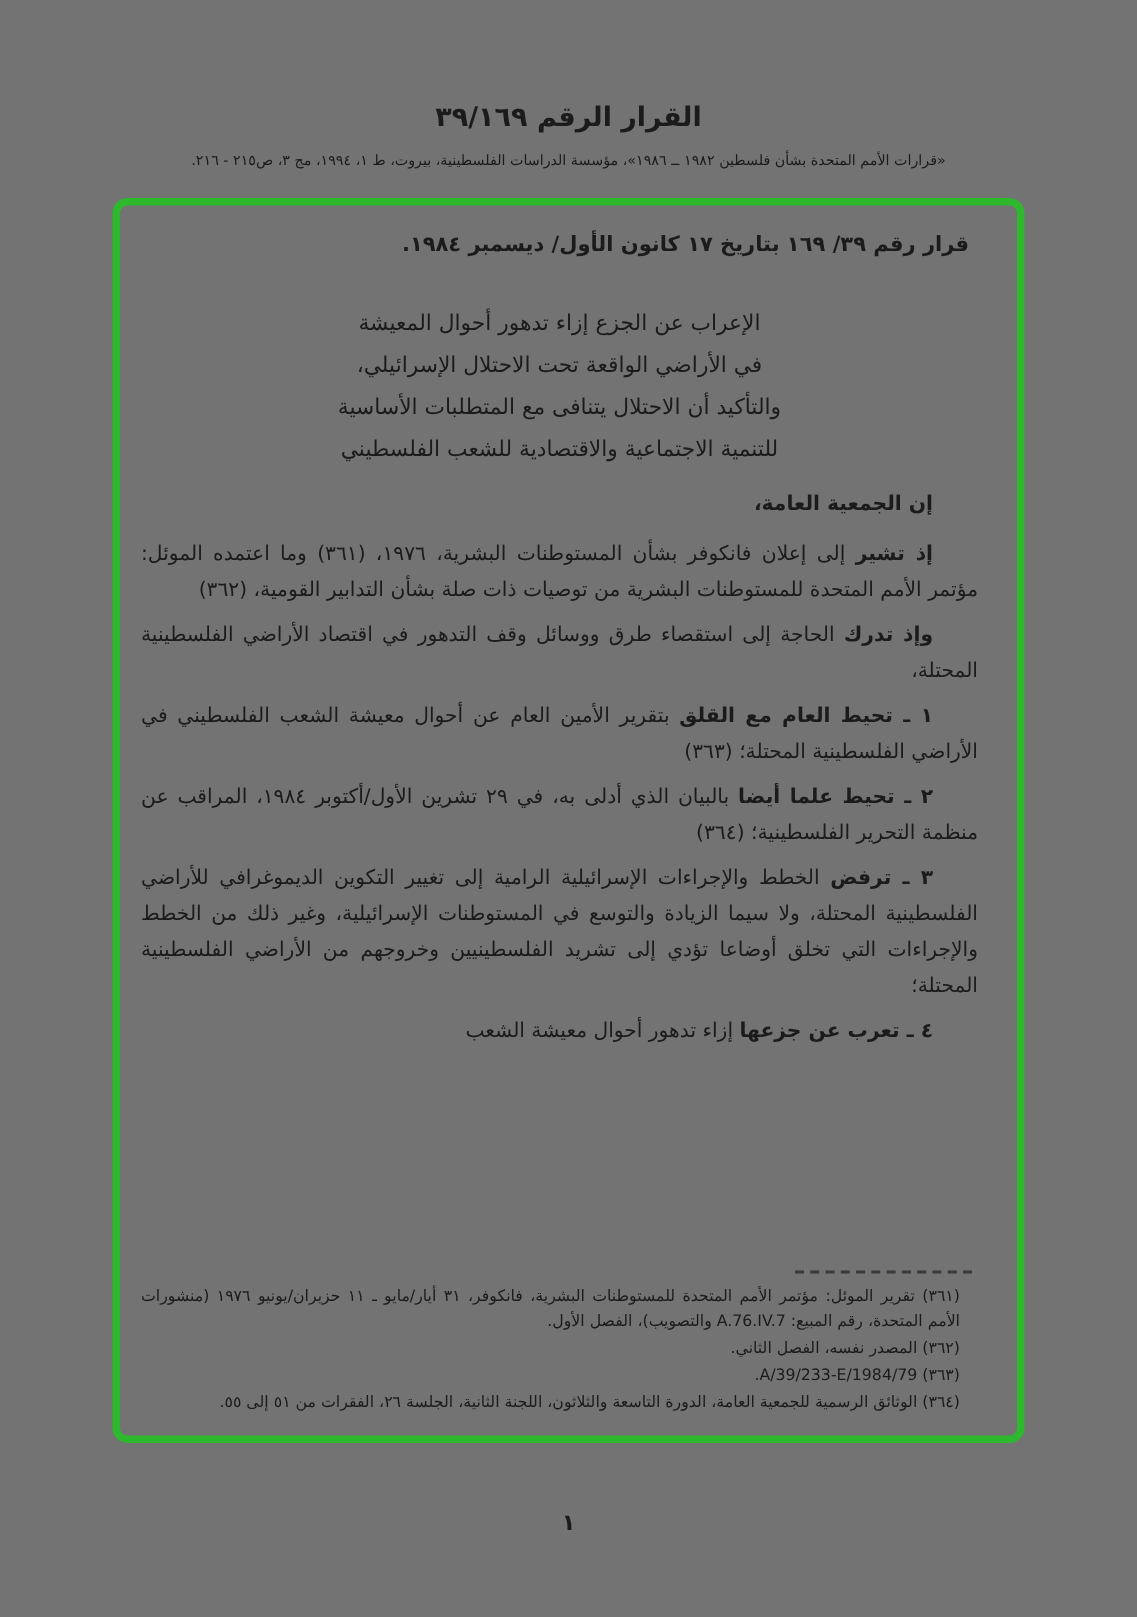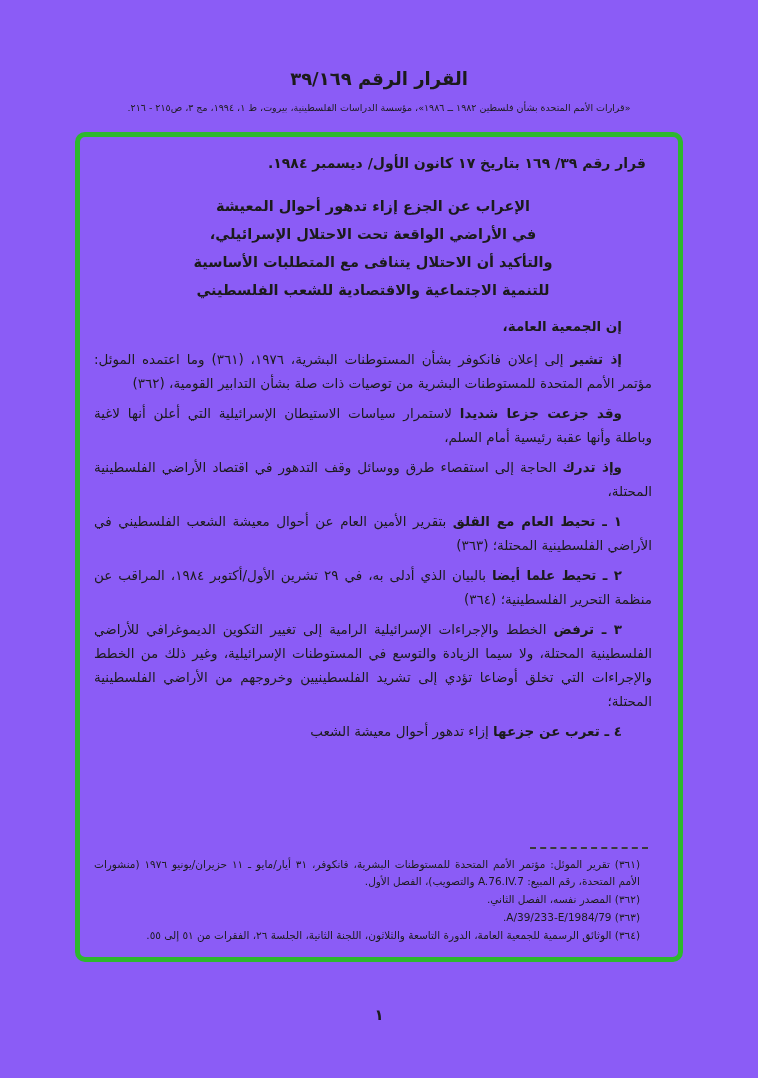--- a/index.html
+++ b/index.html
@@ -9,21 +9,21 @@
   * { box-sizing: border-box; }
   html, body { margin: 0; padding: 0; background: #ffffff; }
   body {
     font-family: "DejaVu Sans", sans-serif;
     color: var(--text-ink);
   }
   .page {
     width: 758px;
     min-height: 1078px;
     margin: 0 auto;
-    background: #8b5cf6;
+    background: #737373;
     direction: rtl;
     overflow: hidden;
   }
   
   .header { padding-top: 68px; text-align: center; }
   .header-title {
     margin: 0;
     font-size: 18px;
     font-weight: 700;
     letter-spacing: 0.3px;
@@ -48,24 +48,24 @@
   }
   .res-title {
     margin: 4px 6px 14px 0;
     font-size: 14px;
     font-weight: 700;
     text-align: right;
     letter-spacing: 0.2px;
   }
   .subtitle {
     text-align: center;
-    font-weight: 700;
+    font-weight: 400;
     font-size: 14.5px;
     line-height: 28px;
-    margin: 7px 0 10px 0;
+    margin: 17px 0 10px 0;
   }
   .para {
     margin: 3px 0;
     font-size: 13.5px;
     line-height: 24px;
     text-align: justify;
     text-indent: 30px;
   }
   .opening { font-weight: 700; margin-top: 0; margin-bottom: 6px; }
   .lead { font-weight: 700; }
@@ -111,21 +111,20 @@
       <div class="subtitle-line">في الأراضي الواقعة تحت الاحتلال الإسرائيلي،</div>
       <div class="subtitle-line">والتأكيد أن الاحتلال يتنافى مع المتطلبات الأساسية</div>
       <div class="subtitle-line">للتنمية الاجتماعية والاقتصادية للشعب الفلسطيني</div>
     </div>
 
     <p class="para opening">إن الجمعية العامة،</p>
 
     <p class="para"><span class="lead">إذ تشير</span><span> إلى إعلان فانكوفر بشأن المستوطنات البشرية، ١٩٧٦، (٣٦١) وما اعتمده الموئل: مؤتمر الأمم المتحدة للمستوطنات البشرية من توصيات ذات صلة بشأن التدابير القومية، (٣٦٢)</span></p>
 
 
-    <p class="para"><span class="lead">وقد جزعت جزعا شديدا</span><span> لاستمرار سياسات الاستيطان الإسرائيلية التي أعلن أنها لاغية وباطلة وأنها عقبة رئيسية أمام السلم،</span></p>
 
     <p class="para"><span class="lead">وإذ تدرك</span><span> الحاجة إلى استقصاء طرق ووسائل وقف التدهور في اقتصاد الأراضي الفلسطينية المحتلة،</span></p>
 
     <p class="para"><span class="num">١ ـ </span><span class="lead">تحيط العام مع القلق</span><span> بتقرير الأمين العام عن أحوال معيشة الشعب الفلسطيني في الأراضي الفلسطينية المحتلة؛ (٣٦٣)</span></p>
 
     <p class="para"><span class="num">٢ ـ </span><span class="lead">تحيط علما أيضا</span><span> بالبيان الذي أدلى به، في ٢٩ تشرين الأول/أكتوبر ١٩٨٤، المراقب عن منظمة التحرير الفلسطينية؛ (٣٦٤)</span></p>
 
     <p class="para"><span class="num">٣ ـ </span><span class="lead">ترفض</span><span> الخطط والإجراءات الإسرائيلية الرامية إلى تغيير التكوين الديموغرافي للأراضي الفلسطينية المحتلة، ولا سيما الزيادة والتوسع في المستوطنات الإسرائيلية، وغير ذلك من الخطط والإجراءات التي تخلق أوضاعا تؤدي إلى تشريد الفلسطينيين وخروجهم من الأراضي الفلسطينية المحتلة؛</span></p>
 
     <p class="para"><span class="num">٤ ـ </span><span class="lead">تعرب عن جزعها</span><span> إزاء تدهور أحوال معيشة الشعب</span></p>

